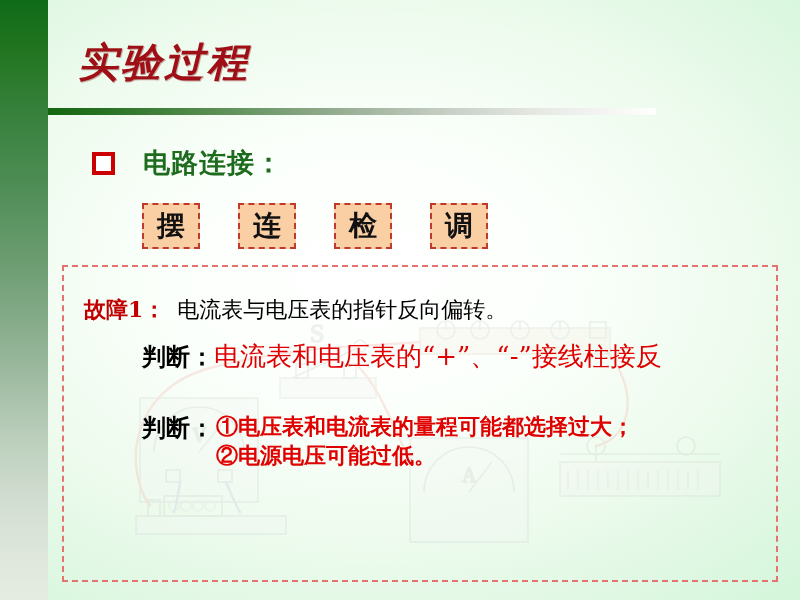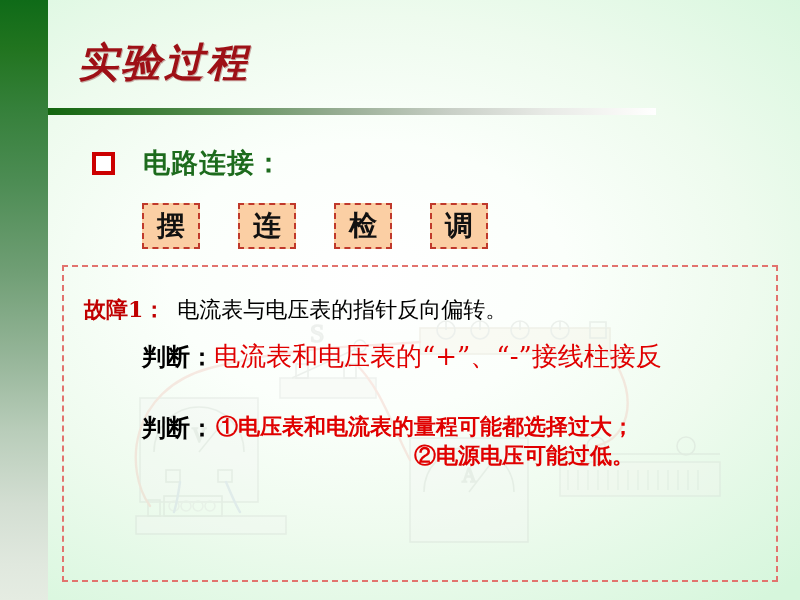--- a/index.html
+++ b/index.html
@@ -207,21 +207,20 @@
   .judge-stack {
     display: flex;
     flex-direction: column;
     margin-left: 2px;
   }
   .judge-stack > div {
     font-size: 22px;
     font-weight: 700;
     color: #e00000;
     line-height: 1.30;
-    text-align: right;
   }
 </style>
 </head>
 <body>
 
 <div id="slide">
 
   <div class="left-bar"></div>
 
   <div class="title">实验过程</div>

